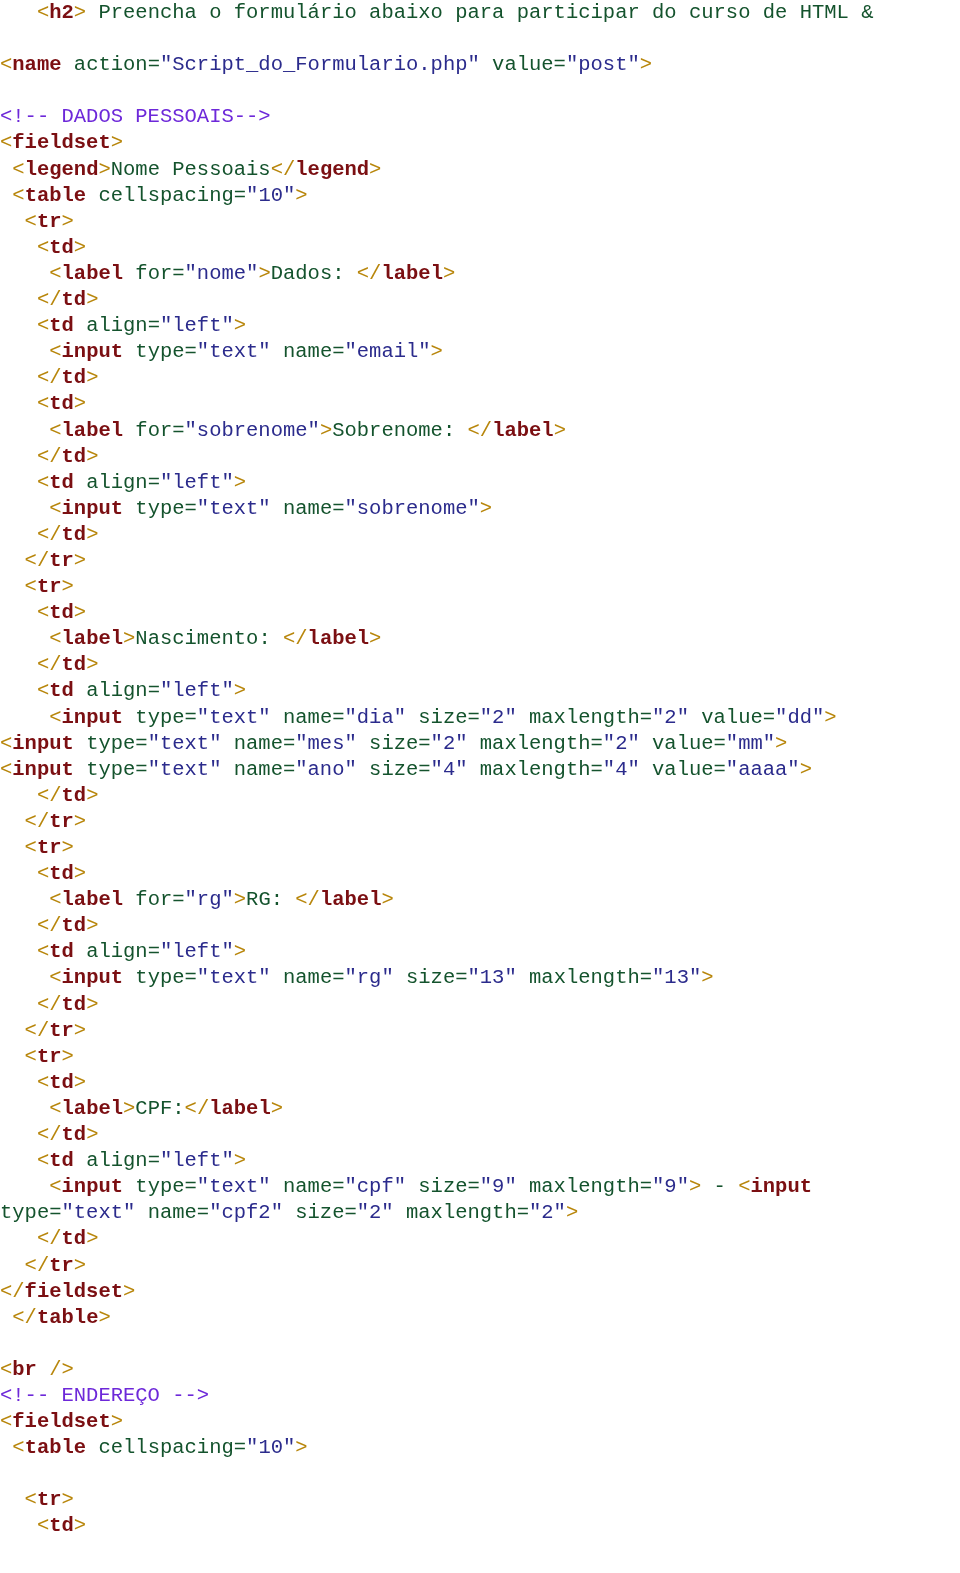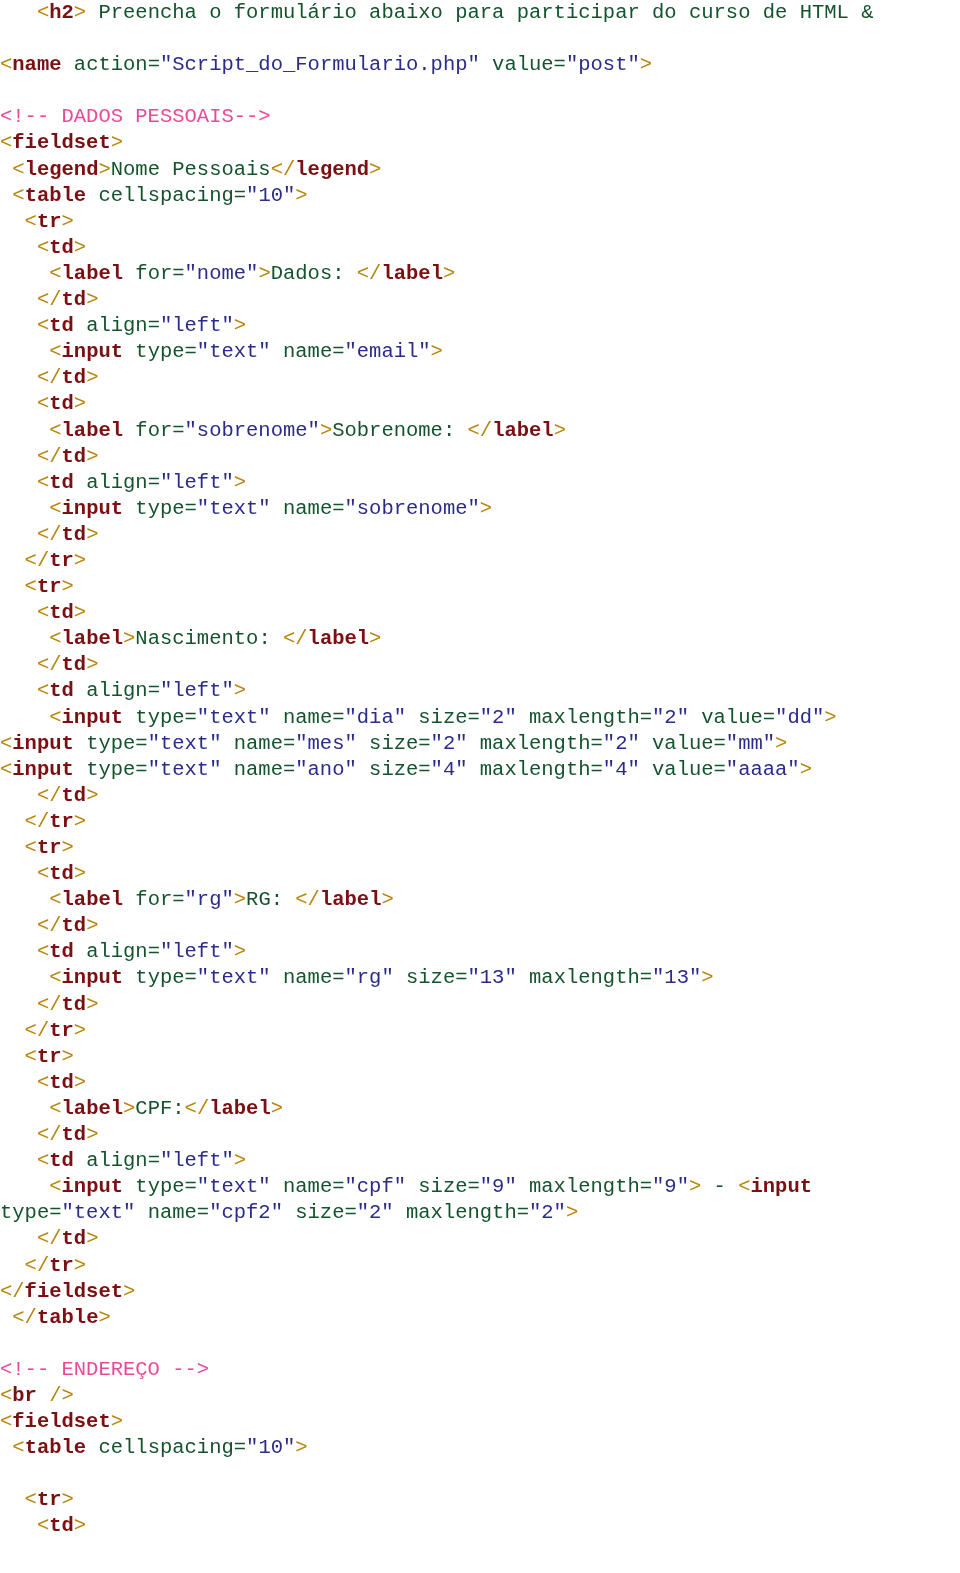--- a/index.html
+++ b/index.html
@@ -30,21 +30,21 @@
   }
 
   .code-line.blank { color: transparent; }
 
   
   .t-bracket { color: #b8860b; }          
   .t-tag     { color: #7b0f12; font-weight: bold; }  
   .t-attr    { color: #14532d; }          
   .t-val     { color: #2b2b8c; }          
   .t-text    { color: #14532d; }          
-  .t-comment { color: #ec4899; }          
+  .t-comment { color: #6d28d9; }          
   .t-plain   { color: #3a3a3a; }
 </style>
 </head>
 <body>
 
 <div id="code-listing">
     <div class="code-line"><span class="t-plain">   </span><span class="t-bracket">&lt;</span><span class="t-tag">h2</span><span class="t-bracket">&gt;</span><span class="t-text"> Preencha o formulário abaixo para participar do curso de HTML &amp;</span></div>
     <div class="code-line blank">&nbsp;</div>
     <div class="code-line"><span class="t-bracket">&lt;</span><span class="t-tag">name</span><span class="t-attr"> action=</span><span class="t-val">"Script_do_Formulario.php"</span><span class="t-attr"> value=</span><span class="t-val">"post"</span><span class="t-bracket">&gt;</span></div>
     <div class="code-line blank">&nbsp;</div>
@@ -89,20 +89,20 @@
     <div class="code-line"><span class="t-plain">    </span><span class="t-bracket">&lt;</span><span class="t-tag">label</span><span class="t-bracket">&gt;</span><span class="t-text">CPF:</span><span class="t-bracket">&lt;/</span><span class="t-tag">label</span><span class="t-bracket">&gt;</span></div>
     <div class="code-line"><span class="t-plain">   </span><span class="t-bracket">&lt;/</span><span class="t-tag">td</span><span class="t-bracket">&gt;</span></div>
     <div class="code-line"><span class="t-plain">   </span><span class="t-bracket">&lt;</span><span class="t-tag">td</span><span class="t-attr"> align=</span><span class="t-val">"left"</span><span class="t-bracket">&gt;</span></div>
     <div class="code-line"><span class="t-plain">    </span><span class="t-bracket">&lt;</span><span class="t-tag">input</span><span class="t-attr"> type=</span><span class="t-val">"text"</span><span class="t-attr"> name=</span><span class="t-val">"cpf"</span><span class="t-attr"> size=</span><span class="t-val">"9"</span><span class="t-attr"> maxlength=</span><span class="t-val">"9"</span><span class="t-bracket">&gt;</span><span class="t-text"> - </span><span class="t-bracket">&lt;</span><span class="t-tag">input</span></div>
     <div class="code-line"><span class="t-attr">type=</span><span class="t-val">"text"</span><span class="t-attr"> name=</span><span class="t-val">"cpf2"</span><span class="t-attr"> size=</span><span class="t-val">"2"</span><span class="t-attr"> maxlength=</span><span class="t-val">"2"</span><span class="t-bracket">&gt;</span></div>
     <div class="code-line"><span class="t-plain">   </span><span class="t-bracket">&lt;/</span><span class="t-tag">td</span><span class="t-bracket">&gt;</span></div>
     <div class="code-line"><span class="t-plain">  </span><span class="t-bracket">&lt;/</span><span class="t-tag">tr</span><span class="t-bracket">&gt;</span></div>
     <div class="code-line"><span class="t-bracket">&lt;/</span><span class="t-tag">fieldset</span><span class="t-bracket">&gt;</span></div>
     <div class="code-line"><span class="t-plain"> </span><span class="t-bracket">&lt;/</span><span class="t-tag">table</span><span class="t-bracket">&gt;</span></div>
     <div class="code-line blank">&nbsp;</div>
+    <div class="code-line"><span class="t-bracket">&lt;</span><span class="t-tag">br</span><span class="t-bracket"> /&gt;</span></div>
     <div class="code-line"><span class="t-comment">&lt;!-- ENDEREÇO --&gt;</span></div>
-    <div class="code-line"><span class="t-bracket">&lt;</span><span class="t-tag">br</span><span class="t-bracket"> /&gt;</span></div>
     <div class="code-line"><span class="t-bracket">&lt;</span><span class="t-tag">fieldset</span><span class="t-bracket">&gt;</span></div>
     <div class="code-line"><span class="t-plain"> </span><span class="t-bracket">&lt;</span><span class="t-tag">table</span><span class="t-attr"> cellspacing=</span><span class="t-val">"10"</span><span class="t-bracket">&gt;</span></div>
     <div class="code-line blank">&nbsp;</div>
     <div class="code-line"><span class="t-plain">  </span><span class="t-bracket">&lt;</span><span class="t-tag">tr</span><span class="t-bracket">&gt;</span></div>
     <div class="code-line"><span class="t-plain">   </span><span class="t-bracket">&lt;</span><span class="t-tag">td</span><span class="t-bracket">&gt;</span></div>
   </div>
 
 </body></html>

